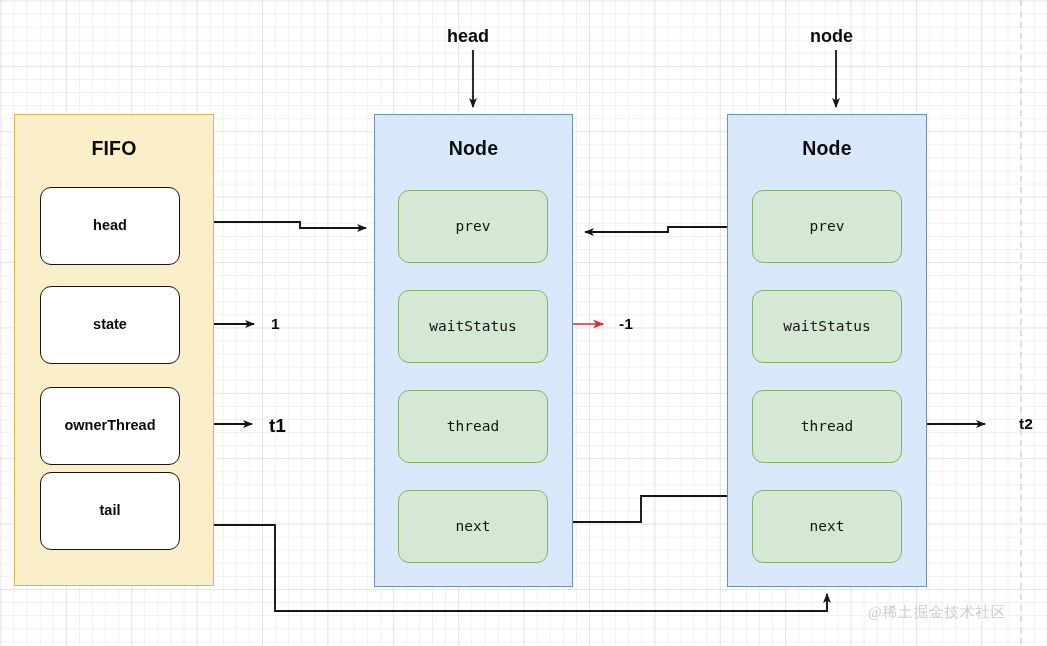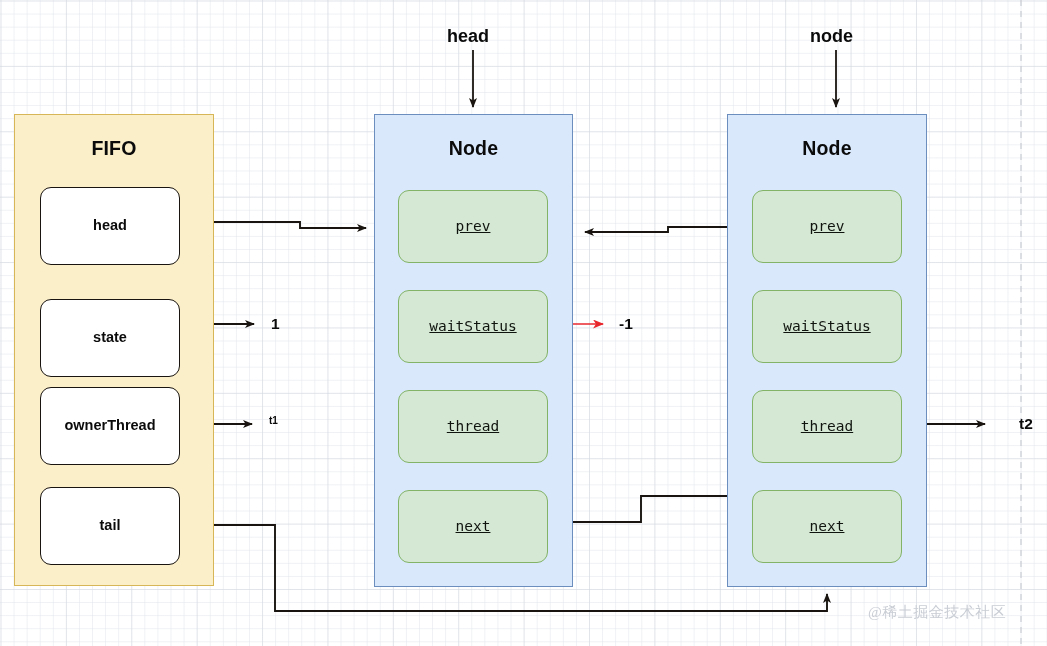--- a/index.html
+++ b/index.html
@@ -83,29 +83,28 @@
     font-weight: bold;
     color: #0b0b0b;
   }
   .field-green {
     background: #d5e8d4;
     border: 1.4px solid #82b366;
     font-family: "DejaVu Sans Mono", monospace;
     font-size: 14.5px;
     font-weight: normal;
     color: #10140e;
-    text-decoration: underline;
   }
 
   
   .fifo-f { left: 40px; width: 140px; height: 78px; }
   .fifo-f1 { top: 187px; }
-  .fifo-f2 { top: 299px; text-align: right; }
+  .fifo-f2 { top: 286px; text-align: right; }
   .fifo-f3 { top: 387px; }
-  .fifo-f4 { top: 487px; }
+  .fifo-f4 { top: 472px; }
 
   
   .n1-f { left: 398px; width: 150px; height: 73px; }
   .n1-f1 { top: 190px; }
   .n1-f2 { top: 290px; }
   .n1-f3 { top: 390px; }
   .n1-f4 { top: 490px; }
 
   
   .n2-f { left: 752px; width: 150px; height: 73px; }
@@ -118,21 +117,21 @@
   .anno {
     position: absolute;
     font-family: "Liberation Sans", sans-serif;
     font-weight: bold;
     color: #0b0b0b;
     white-space: nowrap;
   }
   .anno-pred { left: 447px; top: 26px; font-size: 18px; }
   .anno-node { left: 810px; top: 26px; font-size: 18px; }
   .anno-one  { left: 271px; top: 315px; font-size: 15.5px; }
-  .anno-t1   { left: 269px; top: 415px; font-size: 10px; }
+  .anno-t1   { left: 269px; top: 415px; font-size: 19px; }
   .anno-t2   { left: 999px; top: 415px; font-size: 15.5px; margin-left: 20px; }
   .anno-neg1 { left: 619px; top: 315px; font-size: 15.5px; }
 
   .watermark {
     position: absolute;
     left: 868px;
     top: 603px;
     font-size: 15px;
     color: #c9cdd4;
     font-family: Liberation Serif, serif;

